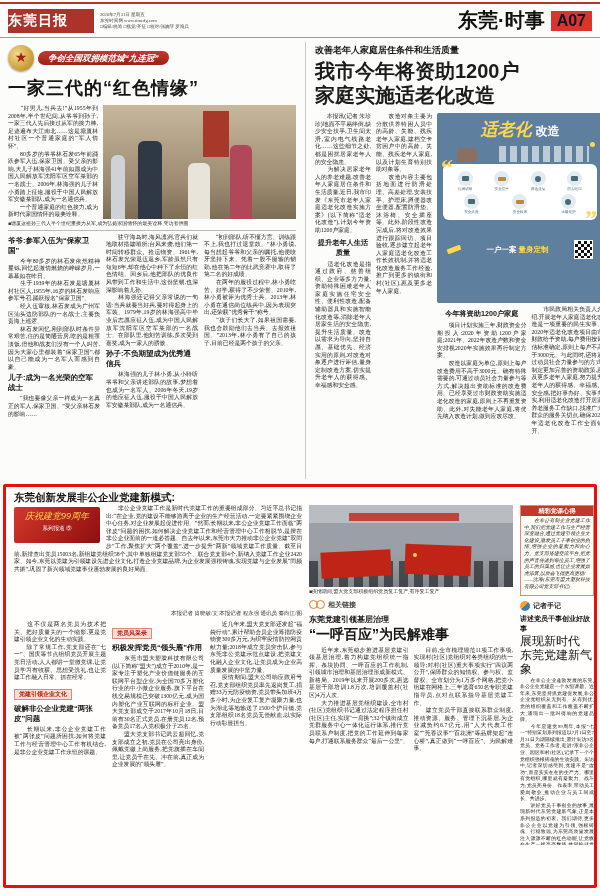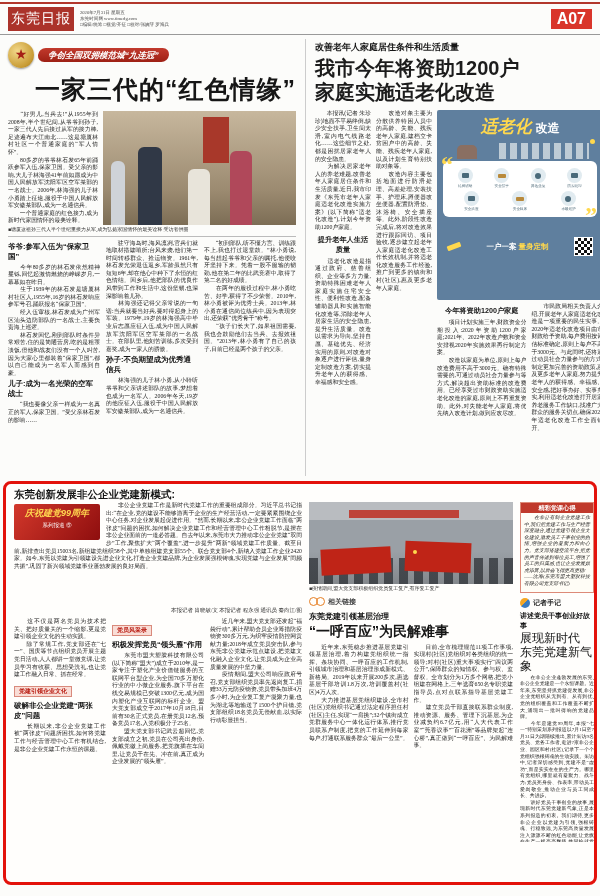--- a/index.html
+++ b/index.html
@@ -1,37 +1,37 @@
 <!DOCTYPE html>
 <html><head>
 <meta charset="utf-8">
 <style>
   html,body{margin:0;padding:0;}
   .page{position:relative;width:600px;height:896px;background:#fcfcfa;overflow:hidden;
         font-family:"Liberation Serif","DejaVu Serif",serif;color:#161616;}
   .topline{height:2px;background:#b2372c;margin:2px 0 0 0;}
   
   .masthead{display:flex;align-items:center;padding:3px 8px 3px 8px;border-bottom:1px solid #999;}
-  .logo{width:66px;height:24px;background:#ab332a;color:#fff;font-family:"Liberation Serif",serif;
-        font-weight:normal;font-size:14px;line-height:24px;text-align:center;letter-spacing:1px;}
+  .logo{width:86px;height:24px;background:#ab332a;color:#fff;font-family:"Liberation Serif",serif;
+        font-weight:bold;font-size:14px;line-height:24px;letter-spacing:1px;}
   .meta{margin-left:6px;font-size:4.6px;line-height:6px;color:#444;flex:1;}
   .sec-title{font-family:"Liberation Sans","DejaVu Sans",sans-serif;font-weight:bold;font-size:20px;color:#111;margin-right:6px;}
-  .pageno{background:#d9352a;color:#ffffff;font-family:"Liberation Sans",sans-serif;font-weight:bold;
+  .pageno{background:#d9352a;color:#0f172a;font-family:"Liberation Sans",sans-serif;font-weight:bold;
           font-size:16px;padding:1px 6px;}
   
   .main{display:flex;padding:4px 8px 2px 8px;gap:9px;}
   .army{width:288px;flex:none;}
   .aging{width:288px;flex:none;border-left:1px solid #ccc;padding-left:9px;}
   .badge-row{display:flex;align-items:center;height:32px;}
   .medal{width:26px;height:26px;border-radius:50%;background:radial-gradient(circle at 35% 35%,#f3d98b,#c79a33 70%,#8a6516);
          color:#a51f16;font-size:14px;line-height:26px;text-align:center;flex:none;box-shadow:0 1px 2px rgba(0,0,0,.4);}
   .ribbon{margin-left:4px;background:linear-gradient(#c23a2d,#9e2015);color:#fff;font-weight:bold;font-style:italic;
           font-size:8.5px;line-height:14px;padding:0 10px;border-radius:8px;transform:skewX(-6deg);}
   .kicker1{font-family:"Liberation Sans",sans-serif;font-weight:bold;font-size:11.5px;text-align:center;letter-spacing:2px;margin-top:1px;}
-  .headline1{font-family:"Liberation Sans",sans-serif;font-weight:bold;font-size:25px;text-align:right;margin:2px 0 5px 0;letter-spacing:1px;}
+  .headline1{font-family:"Liberation Sans",sans-serif;font-weight:bold;font-size:18px;text-align:left;margin:2px 0 5px 0;letter-spacing:1px;}
   .army-row{display:flex;gap:5px;height:114px;}
   .introcol{width:90px;flex:none;overflow:hidden;}
   .t{font-size:5.8px;line-height:7.6px;text-align:justify;white-space:pre-line;color:#1c1c1c;}
   .photo1{flex:1;position:relative;background:linear-gradient(#c7b79d,#9b8a70 70%,#7c6d55);overflow:hidden;}
   .p-person{position:absolute;bottom:0;background:#303846;border-radius:6px 6px 0 0;}
   .p-scroll{position:absolute;background:#a8382a;}
   .caption{font-size:5px;line-height:6.5px;color:#333;margin:2px 0 2px 0;}
   .cols3{display:flex;gap:6px;border-top:1px solid #bbb;padding-top:3px;height:204px;overflow:hidden;justify-content:center;}
   .cols3 .col{flex:1;overflow:hidden;}
   .subhead{font-family:"Liberation Sans",sans-serif;font-weight:bold;font-size:7.5px;margin:2px 0;}
@@ -66,29 +66,29 @@
   .one-case{font-family:"Liberation Sans",sans-serif;font-weight:bold;font-size:7.5px;color:#fff;}
   .one-case b{color:#ffd84d;}
   .qr{width:17px;height:17px;background-image:
       linear-gradient(45deg,#111 25%,rgba(0,0,0,0) 25%,rgba(0,0,0,0) 75%,#111 75%),
       linear-gradient(45deg,#111 25%,#fff 25%,#fff 75%,#111 75%);
       background-size:6px 6px;background-position:0 0,3px 3px;border:1px solid #fff;}
   .arow{display:flex;gap:5px;flex:1;margin-top:3px;overflow:hidden;}
   .bcol1{flex:1.25;overflow:hidden;}
   .bcol2{flex:1;overflow:hidden;}
   
-  .party{margin:3px 3px 0 3px;border:3px solid #e3120b;border-radius:8px;padding:4px 0 6px 8px;height:404px;box-sizing:border-box;background:#fffefc;}
+  .party{margin:3px 3px 0 3px;border:3px solid #e3120b;border-radius:2px;padding:4px 0 6px 8px;height:404px;box-sizing:border-box;background:#fffefc;}
   .p-kicker{font-family:"Liberation Sans",sans-serif;font-weight:bold;font-size:10.5px;}
   .p-headline{font-family:"Liberation Sans",sans-serif;font-weight:bold;font-size:25px;margin:1px 0 5px 0;letter-spacing:1px;}
   .party-body{display:flex;gap:7px;height:340px;}
   .zone-left{width:288px;flex:none;display:flex;flex-direction:column;}
   .lede-wrap{height:104px;overflow:hidden;}
   .p-badge{float:left;width:86px;height:36px;margin:2px 6px 2px 0;background:linear-gradient(130deg,#d3382b,#8e0e0e);
            color:#ffd54f;text-align:center;padding-top:3px;box-sizing:border-box;border-radius:2px;}
-  .p-badge .b1{font-family:"Liberation Sans",sans-serif;font-weight:bold;font-size:9px;font-style:italic;}
+  .p-badge .b1{font-family:"Liberation Sans",sans-serif;font-weight:normal;font-size:9px;font-style:italic;}
   .p-badge .b2{color:#fff;font-size:5.5px;margin-top:2px;}
   .p-byline{font-size:5.5px;text-align:right;color:#333;margin-top:1px;}
   .p-cols{display:flex;gap:6px;flex:1;margin-top:4px;overflow:hidden;}
   .p-cols .col{flex:1;overflow:hidden;}
   .rlabel{display:inline-block;font-family:"Liberation Sans",sans-serif;font-weight:bold;font-size:6px;color:#b91c12;
           background:#f9ddd6;border:1px solid #d98a7c;padding:0 4px;line-height:9px;margin:2px 0;}
   .zone-mid{width:204px;flex:none;}
   .photo2{position:relative;height:82px;background:linear-gradient(#b9bcc0 0 18px,#9aa0a6 18px 60%,#84888c);overflow:hidden;}
   .banner{position:absolute;background:#bf2417;}
   .flagstar{position:absolute;width:4px;height:4px;background:#ffd84d;border-radius:50%;}
@@ -121,20 +121,21 @@
 <div class="page">
   <div class="topline"></div>
 
   <header class="masthead">
     <div class="logo">东莞日报</div>
     <div class="meta">
       <div>2020年7月31日 星期五</div>
       <div>东莞时间网 www.timedg.com</div>
       <div>□编辑/统筹 □视觉/齐征 □校对/张婉菲 罗海兵</div>
     </div>
+    <div class="sec-title">东莞·时事</div>
     <div class="pageno">A07</div>
   </header>
 
   <div class="main">
 
     <section class="army">
       <div class="badge-row">
         <div class="medal">★</div>
         <div class="ribbon">争创全国双拥模范城“九连冠”</div>
       </div>

